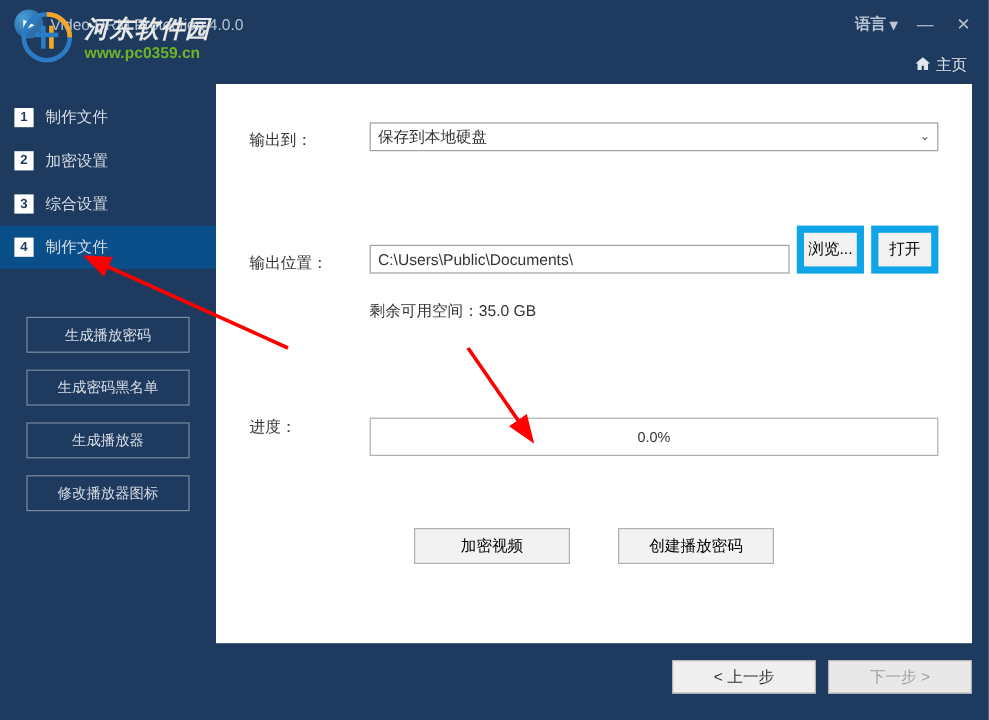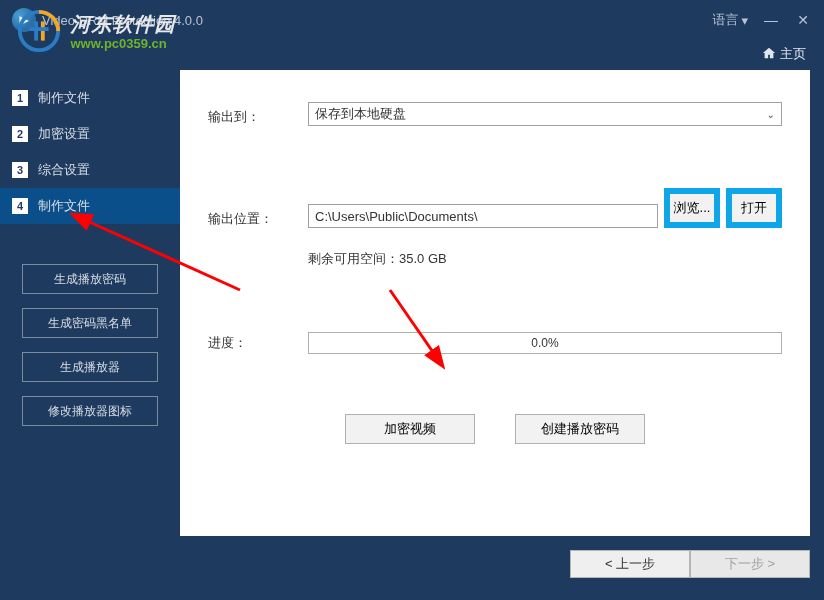--- a/index.html
+++ b/index.html
@@ -3,21 +3,21 @@
 <meta charset="utf-8">
 <style>
 * { margin: 0; padding: 0; box-sizing: border-box; font-family: "Microsoft YaHei", Arial, sans-serif; }
 body { background: #1e3a5f; width: 824px; height: 600px; overflow: hidden; position: relative; }
 
 
 .titlebar { height: 40px; display: flex; align-items: center; padding: 0 12px; color: #b8c4d3; font-size: 13px; position: relative; }
 .titlebar .logo { display: flex; align-items: center; gap: 6px; }
 .titlebar .logo-icon { width: 24px; height: 24px; border-radius: 50%; background: radial-gradient(circle at 30% 30%, #4a9ed8 0%, #2a6fa8 60%); display: flex; align-items: center; justify-content: center; color: #fff; font-size: 12px; }
 .titlebar-right { margin-left: auto; display: flex; align-items: center; gap: 14px; }
-.lang-select { color: #b8c4d3; font-size: 13px; cursor: pointer; display: flex; align-items: center; gap: 3px; }
+.lang-select { color: #b8c4d3; font-size: 13px; cursor: pointer; display: flex; align-items: center; gap: 3px; font-weight: bold; }
 .win-btn { width: 18px; height: 18px; color: #b8c4d3; cursor: pointer; display: flex; align-items: center; justify-content: center; font-size: 14px; }
 
 
 .watermark { position: absolute; top: 8px; left: 16px; z-index: 100; pointer-events: none; }
 .watermark-logo { width: 46px; height: 46px; display: inline-block; vertical-align: middle; }
 .watermark-text { display: inline-block; vertical-align: middle; margin-left: 4px; }
 .watermark-cn { color: #e8e8e8; font-size: 20px; font-weight: bold; font-style: italic; letter-spacing: 1px; }
 .watermark-url { color: #6fb328; font-size: 13px; font-weight: bold; display: block; margin-top: -2px; }
 
 
@@ -42,30 +42,30 @@
 .form-row { display: flex; align-items: flex-end; margin-bottom: 22px; }
 .form-row .label { width: 100px; }
 .select-output { flex: 1; height: 24px; border: 1px solid #a0a0a0; background: #fff; padding: 0 6px; font-size: 13px; cursor: pointer; display: flex; align-items: center; justify-content: space-between; }
 .select-output .caret { font-size: 10px; color: #555; }
 .path-input { flex: 1; height: 24px; border: 1px solid #a0a0a0; padding: 0 6px; font-size: 13px; background: #fff; color: #333; }
 .small-btn { width: 56px; height: 40px; border: 6px solid #0ea5e9; background: #f2f2f2; margin-left: 6px; font-size: 13px; cursor: pointer; }
 .free-space { margin-left: 100px; font-size: 13px; color: #333; margin-top: 6px; }
 
 .progress-row { display: flex; align-items: center; margin-top: 64px; }
 .progress-row .label { width: 100px; }
-.progress-bar { flex: 1; height: 22px; border: 1px solid #b0b0b0; background: #fff; display: flex; align-items: center; justify-content: center; font-size: 12px; color: #333; }
+.progress-bar { flex: 1; height: 32px; border: 1px solid #b0b0b0; background: #fff; display: flex; align-items: center; justify-content: center; font-size: 12px; color: #333; margin-top: 16px; }
 
 .action-buttons { display: flex; gap: 40px; justify-content: center; margin-top: 60px; }
 .action-btn { width: 130px; height: 30px; border: 1px solid #b0b0b0; background: #f2f2f2; font-size: 13px; cursor: pointer; }
 
 
 .arrow { position: absolute; pointer-events: none; }
 
 
-.footer { display: flex; justify-content: flex-end; padding: 14px 14px 0 0; margin-left: 21px; }
+.footer { display: flex; justify-content: flex-end; gap: 10px; padding: 14px 14px 0 0; margin-left: 21px; }
 .nav-btn { width: 120px; height: 28px; border: 1px solid #b5b5b5; background: #efefef; font-size: 13px; cursor: pointer; color: #333; }
 .nav-btn.disabled { color: #a0a0a0; background: #e8e8e8; cursor: default; }
 </style>
 </head>
 <body>
 
 <div class="watermark">
   <svg class="watermark-logo" viewBox="0 0 48 48">
     <circle cx="24" cy="24" r="20" fill="none" stroke="#2a7dc4" stroke-width="4"></circle>
     <path d="M24 4 A20 20 0 0 1 44 24" fill="none" stroke="#f5a623" stroke-width="4"></path>

